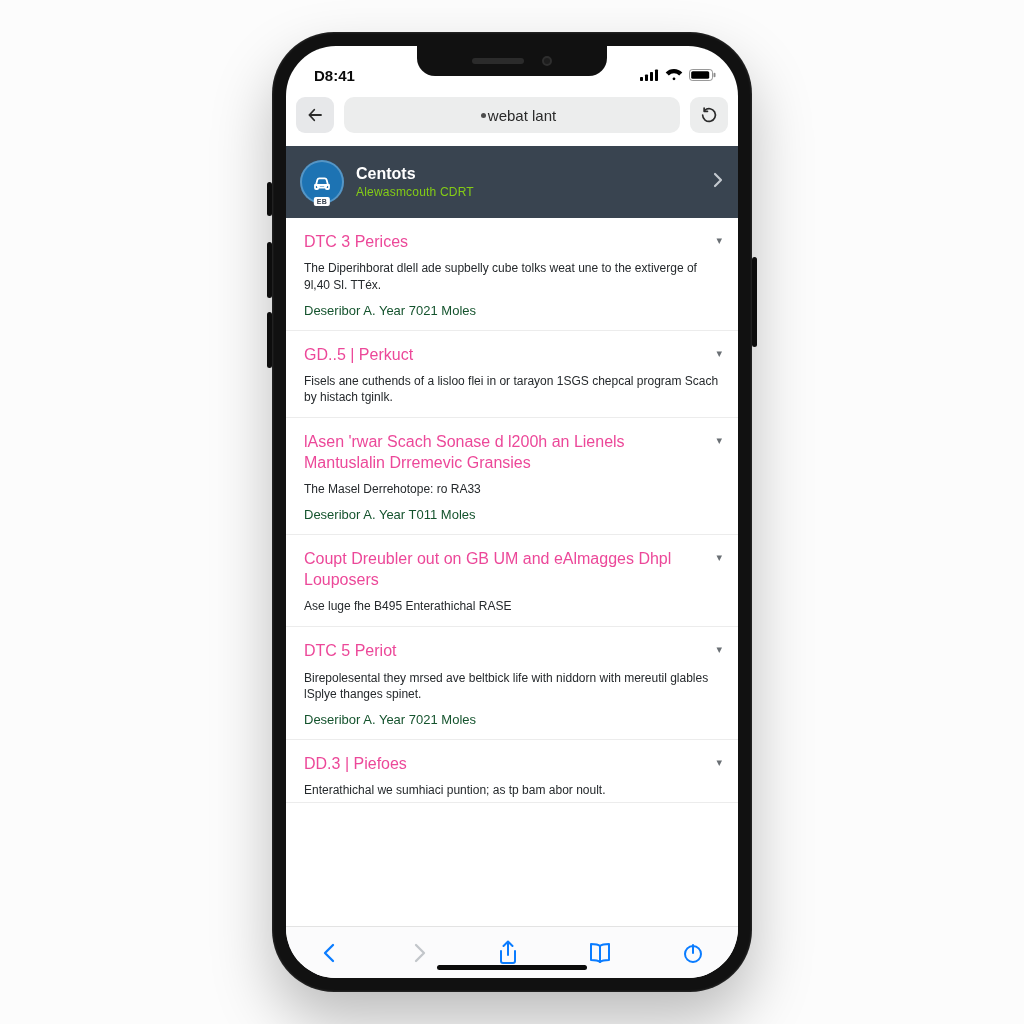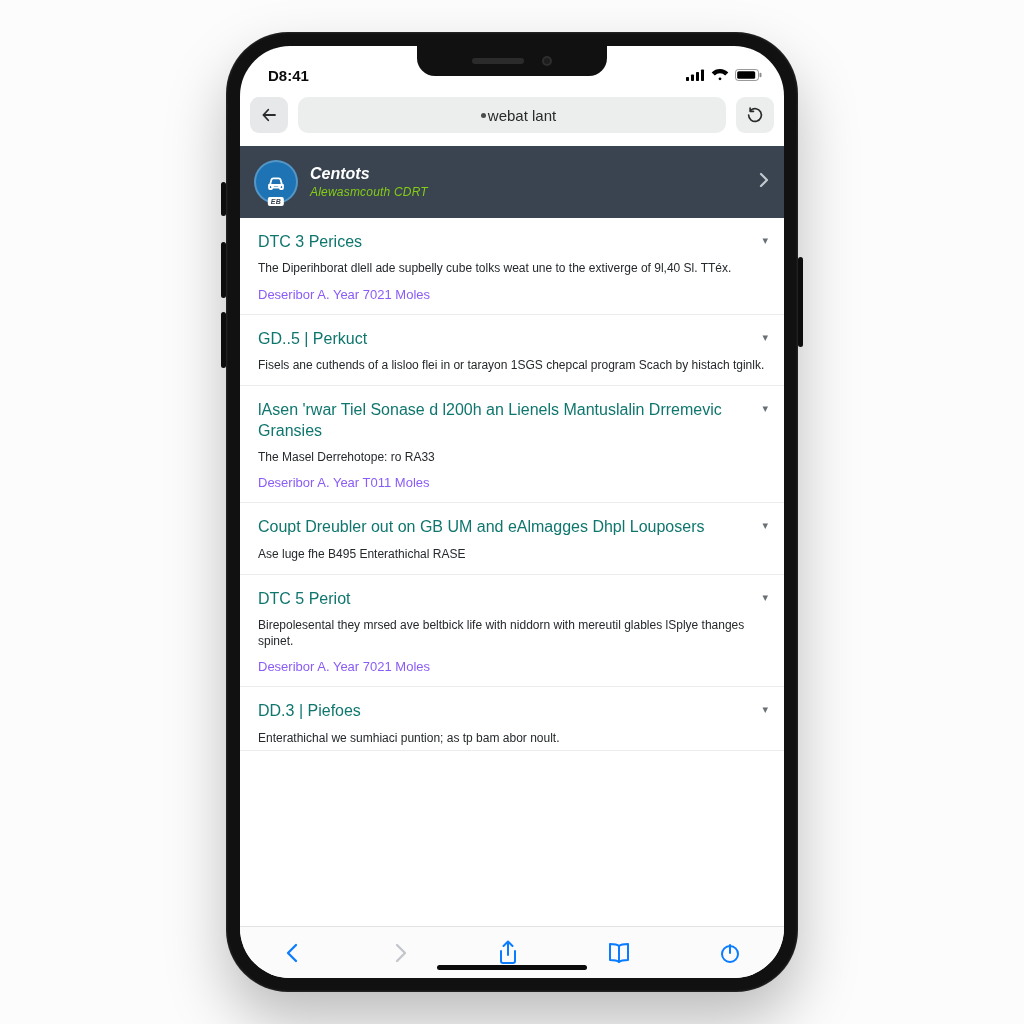--- a/index.html
+++ b/index.html
@@ -1,21 +1,21 @@
 <!DOCTYPE html>
 <html><head>
 <meta charset="utf-8">
 <style>
   * { box-sizing: border-box; margin: 0; padding: 0; }
   html, body { width: 1024px; height: 1024px; background: #fcfcfc; font-family: -apple-system, "Helvetica Neue", Arial, sans-serif; }
   .stage { width: 1024px; height: 1024px; display: flex; align-items: center; justify-content: center; }
 
   
   .phone {
-    width: 572px; height: 960px;
+    width: 480px; height: 960px;
     background: #111; border-radius: 62px;
     padding: 14px;
     box-shadow: 0 30px 60px rgba(0,0,0,.25), inset 0 0 3px rgba(255,255,255,.2);
     position: relative;
   }
   
   .btn-side { position: absolute; background:#0d0d0d; border-radius: 3px; }
   .btn-mute  { left:-5px; top:150px; width:5px; height:34px; }
   .btn-vol1  { left:-5px; top:210px; width:5px; height:56px; }
   .btn-vol2  { left:-5px; top:280px; width:5px; height:56px; }
@@ -63,43 +63,43 @@
   }
   .addr .dot { width:5px; height:5px; border-radius:50%; background:#4c4c4c; }
   .refresh-chip {
     width: 38px; height: 36px; border-radius: 9px;
     background:#eceded; display:flex; align-items:center; justify-content:center;
   }
 
   
   .profile {
     background:#394450; color:#fff;
-    padding:14px 14px; display:flex; align-items:center; gap:12px;font-style:italic;
+    padding:14px 14px; display:flex; align-items:center; gap:12px;
   }
   .avatar {
     width:44px; height:44px; border-radius:50%; background:#1d73b3;
     display:flex; align-items:center; justify-content:center; position:relative;
     box-shadow: inset 0 0 0 2px rgba(255,255,255,.25);
   }
   .avatar .mini-badge{
     position:absolute; bottom:-2px; left:50%; transform:translateX(-50%);
     background:#fff; color:#394450; font-size:7px; font-weight:700;
     padding:1px 3px; border-radius:2px; letter-spacing:.3px;
   }
   .profile-text { flex:1; }
   .profile-title { font-size:16px; font-weight:600; }
   .profile-sub { font-size:12px; color:#84cc16; margin-top:2px; letter-spacing:.2px; }
   .profile-chev { color:#c3c9cf; }
 
   
   .feed { flex:1; overflow:hidden; background:#fff; }
   .card { padding:14px 18px 12px 18px; border-bottom:1px solid #ececec; position:relative; }
-  .card-title { color:#0f766e; font-size:16px; line-height:1.28; font-weight:500; padding-right:22px; }
+  .card-title { color:#ec4899; font-size:16px; line-height:1.28; font-weight:500; padding-right:22px; }
   .card-body  { color:#25292c; font-size:12px; line-height:1.34; margin-top:8px; }
-  .card-meta  { color:#8b5cf6; font-size:13px; margin-top:10px; }
+  .card-meta  { color:#14532d; font-size:13px; margin-top:10px; }
   .card-caret { position:absolute; top:16px; right:16px; color:#6a6f74; font-size:11px; }
 
   .card.cut { padding-bottom:4px; }
 
   
   .toolbar {
     height:52px; border-top:1px solid #e3e3e3; background:#fbfbfc;
     display:flex; align-items:center; justify-content:space-around;
     color:#0a7cff;
   }
@@ -194,21 +194,21 @@
           <div class="card-body">The Diperihborat dlell ade supbelly cube tolks weat une to the extiverge of 9l,40 Sl. TTéx.</div>
           <div class="card-meta">Deseribor A. Year 7021 Moles</div>
         </div>
         <div class="card">
           <span class="card-caret">▾</span>
           <div class="card-title">GD..5 | Perkuct</div>
           <div class="card-body">Fisels ane cuthends of a lisloo flei in or tarayon 1SGS chepcal program Scach by histach tginlk.</div>
         </div>
         <div class="card">
           <span class="card-caret">▾</span>
-          <div class="card-title">lAsen 'rwar Tiel Sonase d l200h an Lienels Mantuslalin Drremevic Gransies</div>
+          <div class="card-title">lAsen 'rwar Scach Sonase d l200h an Lienels Mantuslalin Drremevic Gransies</div>
           <div class="card-body">The Masel Derrehotope: ro RA33</div>
           <div class="card-meta">Deseribor A. Year T011 Moles</div>
         </div>
         <div class="card">
           <span class="card-caret">▾</span>
           <div class="card-title">Coupt Dreubler out on GB UM and eAlmagges Dhpl Louposers</div>
           <div class="card-body">Ase luge fhe B495 Enterathichal RASE</div>
         </div>
         <div class="card">
           <span class="card-caret">▾</span>

